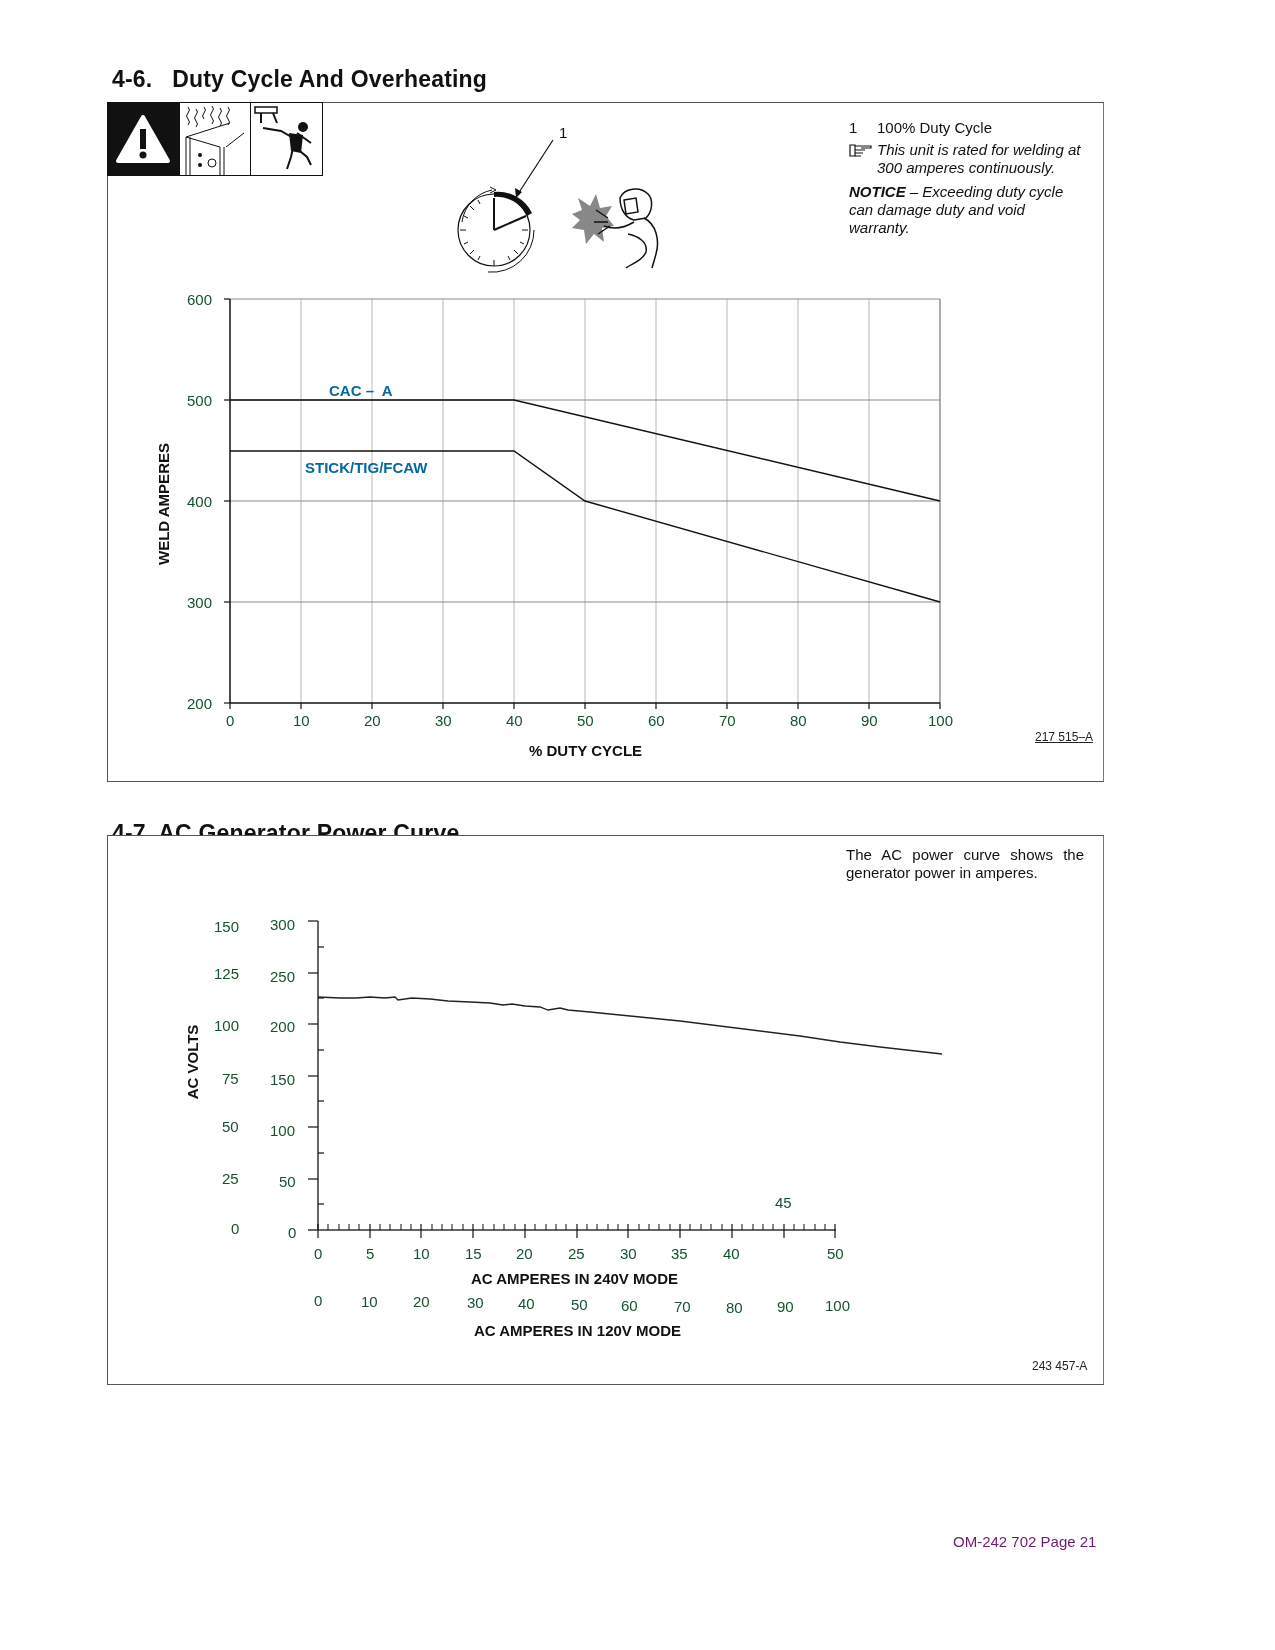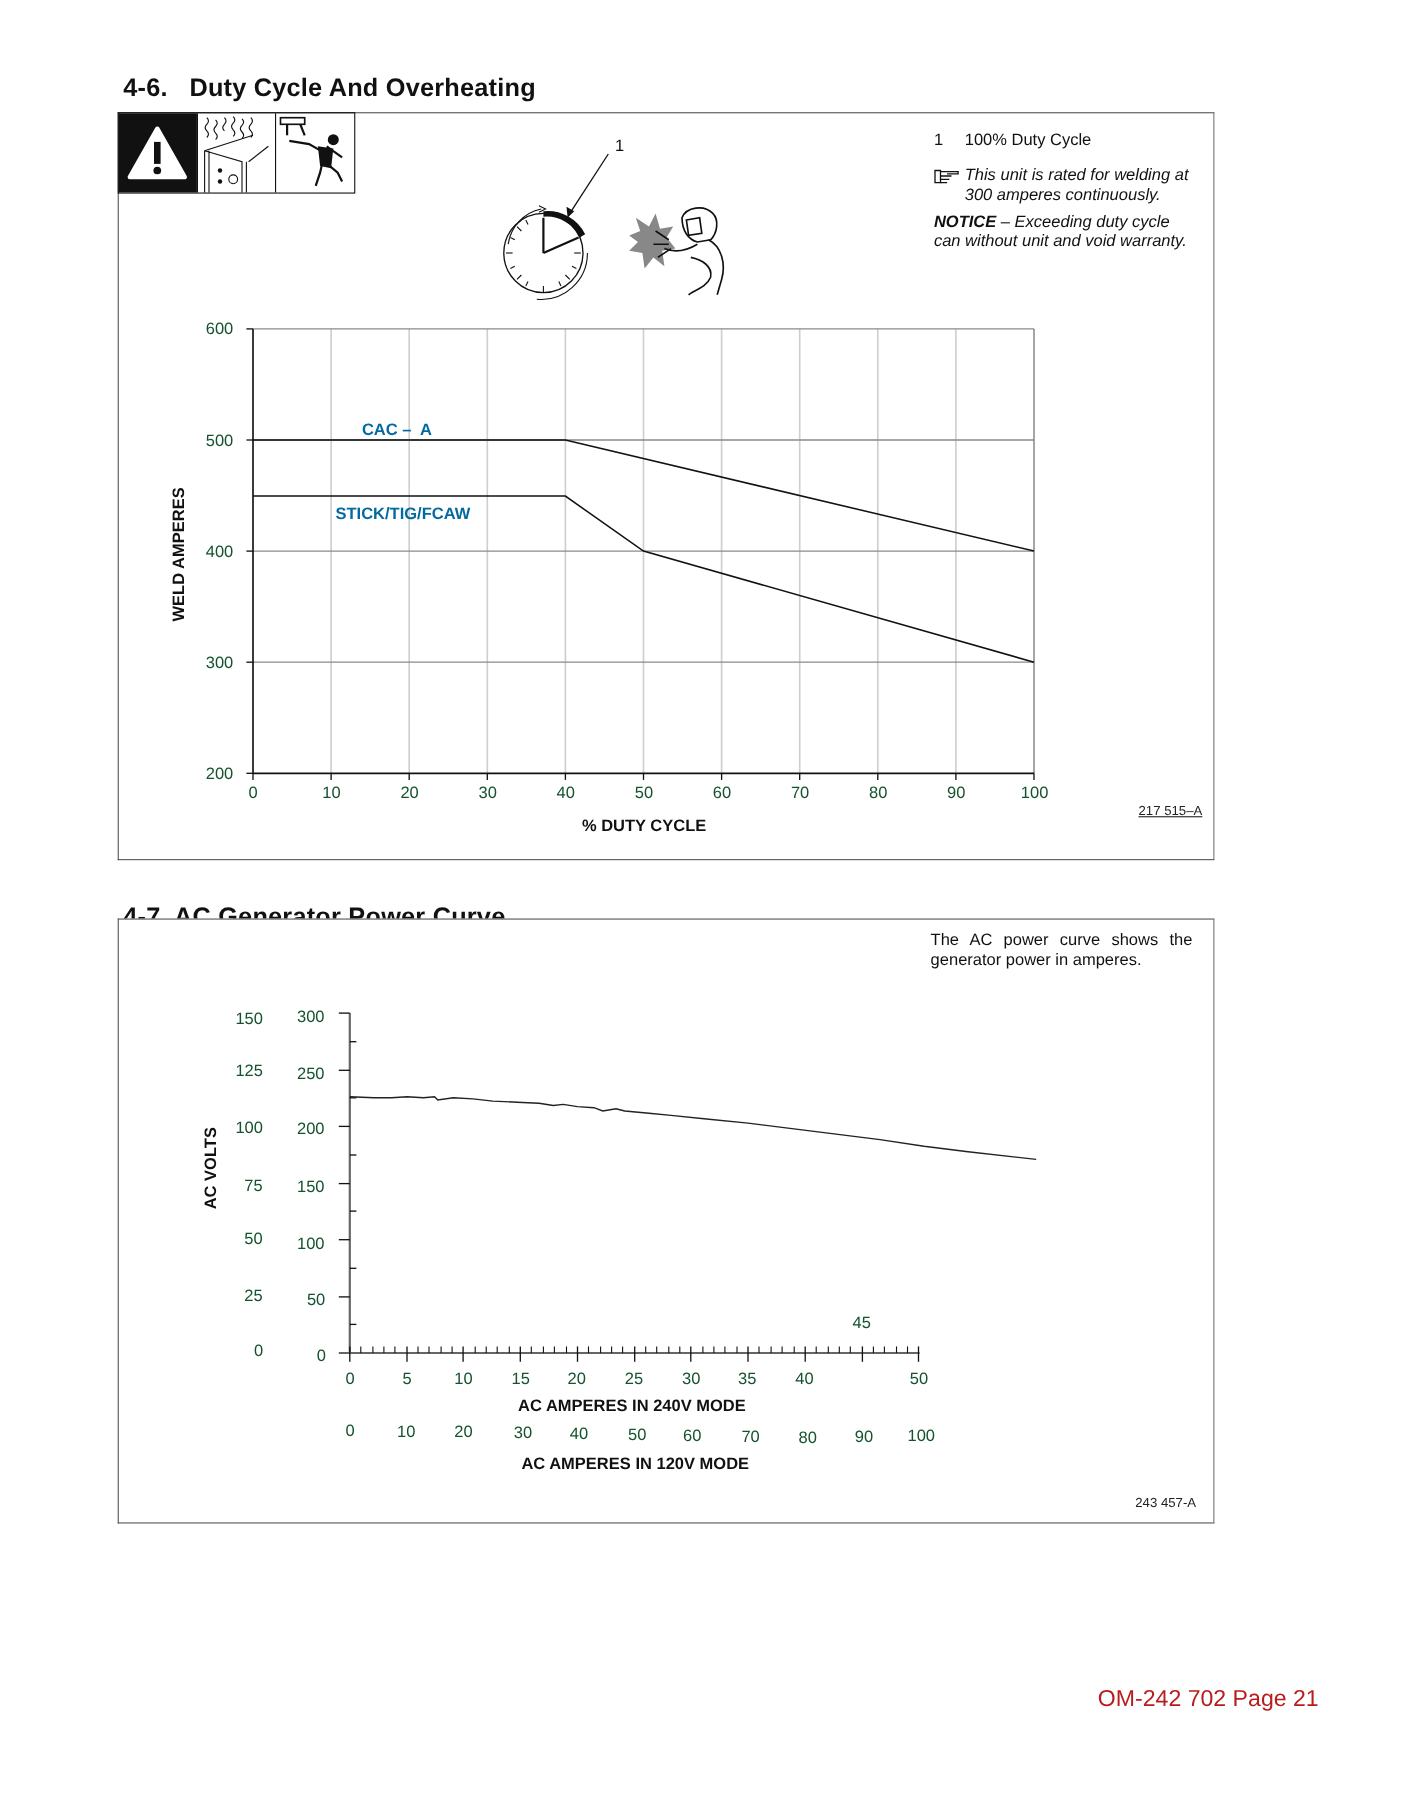--- a/index.html
+++ b/index.html
@@ -9,21 +9,21 @@
   .panel { position: absolute; border: 1.5px solid #555; border-right-color: #777; background: #fff; }
   .side-text { font-size: 15px; line-height: 18px; color: #111; }
   .side-text .num { display: inline-block; width: 28px; }
   .italic { font-style: italic; }
   .bold { font-weight: bold; }
   .justify { text-align: justify; }
   .ref { font-size: 12px; color: #222; }
   .tick-label { position: absolute; font-size: 15px; color: #14532d; }
   .axis-title { position: absolute; font-size: 15px; font-weight: bold; color: #111; }
   .series-label { position: absolute; font-size: 15px; font-weight: bold; color: #0369a1; }
-  .footer { font-size: 21px; color: #b91c1c; margin-left: 45px; }
+  .footer { font-size: 15px; color: #701a75; }
   svg { position: absolute; overflow: visible; }
 </style>
 </head>
 <body>
 
 <div class="abs section-title" style="left:112px; top:66px; white-space:pre;">4-6.   Duty Cycle And Overheating</div>
 
 <div class="panel" style="left:107px; top:102px; width:995px; height:678px;"></div>
 
 <div class="abs" style="left:107px; top:102px; width:214px; height:72px; border:1px solid #111;">
@@ -109,39 +109,39 @@
       <path d="M56 18 L68 16 L70 30 L58 32 Z"></path>
       <path d="M76 36 C88 42 92 58 88 72 L84 86"></path>
       <path d="M66 40 C56 46 46 48 36 44"></path>
       <path d="M60 52 C70 54 80 60 78 70 C74 80 62 82 58 86"></path>
       <path d="M40 40 L26 40 M40 36 L28 28 M42 44 L30 52"></path>
     </g>
   </svg>
 </div>
 
 <div class="abs side-text" style="left:849px; top:119px; width:238px;">
-  <div style="margin-bottom:14px;">
+  <div style="margin-bottom:4px;">
     <span class="num">1</span><span>100% Duty Cycle</span>
   </div>
   <div style="position:relative; padding-left:28px; margin-bottom:6px;" class="italic">
     <span class="abs" style="left:0; top:1px;">
       <svg width="26" height="16" viewBox="0 0 26 16">
         <g fill="none" stroke="#111" stroke-width="1.2">
           <path d="M1 3 L1 14 L6 14 L6 3 Z"></path>
           <path d="M6 4 L22 4 L22 6 L12 6"></path>
           <path d="M6 8 L16 8 M6 11 L14 11 M6 14 L12 14"></path>
         </g>
       </svg>
     </span>
     <div>This unit is rated for welding at</div>
     <div>300 amperes continuously.</div>
   </div>
   <div class="italic">
     <div><span class="bold">NOTICE</span><span style="font-style:normal; white-space:pre;"> – </span><span>Exceeding duty cycle</span></div>
-    <div>can without unit and void warranty.</div>
+    <div>can damage duty and void warranty.</div>
   </div>
 </div>
 
 <div class="abs" style="left:0; top:0; width:1275px; height:780px;">
   <svg width="1275" height="780">
 
     <g stroke="#cfcfcf" stroke-width="1.5">
       <line x1="301" y1="299" x2="301" y2="703"></line>
       <line x1="372" y1="299" x2="372" y2="703"></line>
       <line x1="443" y1="299" x2="443" y2="703"></line>

